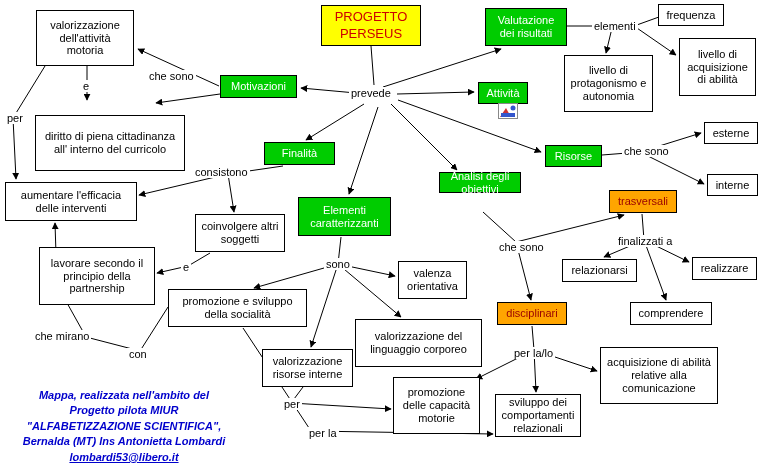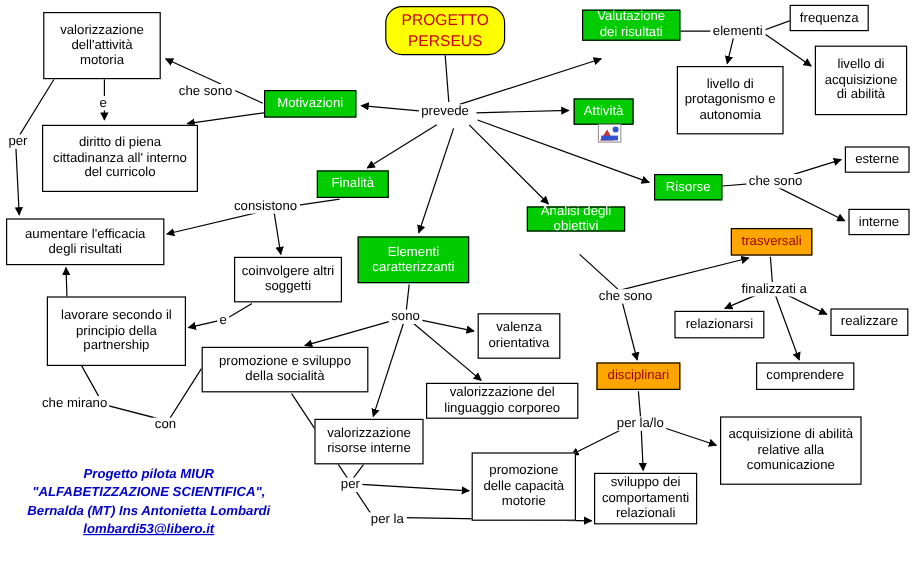--- a/index.html
+++ b/index.html
@@ -12,21 +12,21 @@
   }
   #edges { position: absolute; left: 0; top: 0; z-index: 1; }
   #edges line, #edges polyline { stroke: #000; stroke-width: 1; fill: none; }
   .node {
     position: absolute; z-index: 2;
     border: 1px solid #000; background: #fff;
     display: flex; align-items: center; justify-content: center;
     text-align: center; line-height: 1.16; padding: 1px 3px;
   }
   .node.green  { background: #00cc00; color: #ffffff; }
-  .node.yellow { background: #ffff00; color: #cc0000; font-size: 13px; line-height: 1.25; border-radius: 14px; }
+  .node.yellow { background: #ffff00; color: #cc0000; font-size: 13px; line-height: 1.25; }
   .node.orange { background: #ffa500; color: #990000; }
   .edge-label {
     position: absolute; z-index: 3; background: #ffffff;
     padding: 0 2px; white-space: nowrap;
   }
   .credits {
     position: absolute; z-index: 2; left: 8px; top: 388px; width: 232px;
     text-align: center; color: #0000cc; font-style: italic; font-weight: bold;
     line-height: 1.4;
   }
@@ -83,44 +83,44 @@
   <line x1="228" y1="174" x2="139" y2="195" marker-end="url(#arw)"></line>
   <line x1="228" y1="174" x2="234" y2="212" marker-end="url(#arw)"></line>
   <polyline points="210,253 188,266 157,273" marker-end="url(#arw)"></polyline>
   <polyline points="168,307 140,351 86,337 57,285 55,223" marker-end="url(#arw)"></polyline>
   <polyline points="303,387 291,403 391,409" marker-end="url(#arw)"></polyline>
   <polyline points="243,328 311,431 493,434" marker-end="url(#arw)"></polyline>
 </svg>
 
 <div class="node yellow" style="left:321px;top:5px;width:100px;height:41px">PROGETTO PERSEUS</div>
 <div class="node" style="left:36px;top:10px;width:98px;height:56px">valorizzazione dell'attività motoria</div>
-<div class="node green" style="left:485px;top:8px;width:82px;height:26px">Valutazione dei risultati</div>
+<div class="node green" style="left:485px;top:8px;width:82px;height:38px">Valutazione dei risultati</div>
 <div class="node" style="left:658px;top:4px;width:66px;height:22px">frequenza</div>
 <div class="node" style="left:679px;top:38px;width:77px;height:58px">livello di acquisizione di abilità</div>
 <div class="node" style="left:564px;top:55px;width:89px;height:57px">livello di protagonismo e autonomia</div>
 <div class="node green" style="left:220px;top:75px;width:77px;height:23px">Motivazioni</div>
 <div class="node green" style="left:478px;top:82px;width:50px;height:22px">Attività</div>
-<div class="node" style="left:35px;top:104px;width:130px;height:56px">diritto di piena cittadinanza all' interno del curricolo</div>
+<div class="node" style="left:35px;top:115px;width:150px;height:56px">diritto di piena cittadinanza all' interno del curricolo</div>
 <div class="node" style="left:704px;top:122px;width:54px;height:22px">esterne</div>
 <div class="node green" style="left:545px;top:145px;width:57px;height:22px">Risorse</div>
 <div class="node" style="left:707px;top:174px;width:51px;height:22px">interne</div>
-<div class="node green" style="left:264px;top:142px;width:60px;height:23px">Finalità</div>
-<div class="node" style="left:5px;top:182px;width:132px;height:39px">aumentare l'efficacia degli risultati</div>
+<div class="node green" style="left:264px;top:142px;width:71px;height:23px">Finalità</div>
+<div class="node" style="left:5px;top:182px;width:132px;height:39px">aumentare l'efficacia delle interventi</div>
 <div class="node green" style="left:439px;top:172px;width:82px;height:21px">Analisi degli obiettivi</div>
 <div class="node orange" style="left:609px;top:190px;width:68px;height:23px">trasversali</div>
 <div class="node green" style="left:298px;top:197px;width:93px;height:39px">Elementi caratterizzanti</div>
 <div class="node" style="left:195px;top:214px;width:90px;height:38px">coinvolgere altri soggetti</div>
 <div class="node" style="left:39px;top:247px;width:116px;height:58px">lavorare secondo il principio della partnership</div>
 <div class="node" style="left:398px;top:261px;width:69px;height:38px">valenza orientativa</div>
 <div class="node" style="left:562px;top:259px;width:75px;height:23px">relazionarsi</div>
 <div class="node" style="left:692px;top:257px;width:65px;height:23px">realizzare</div>
 <div class="node" style="left:168px;top:289px;width:139px;height:38px">promozione e sviluppo della socialità</div>
 <div class="node" style="left:630px;top:302px;width:82px;height:23px">comprendere</div>
 <div class="node orange" style="left:497px;top:302px;width:70px;height:23px">disciplinari</div>
-<div class="node" style="left:355px;top:319px;width:127px;height:30px">valorizzazione del linguaggio corporeo</div>
+<div class="node" style="left:355px;top:319px;width:127px;height:48px">valorizzazione del linguaggio corporeo</div>
 <div class="node" style="left:262px;top:349px;width:91px;height:38px">valorizzazione risorse interne</div>
 <div class="node" style="left:600px;top:347px;width:118px;height:57px">acquisizione di abilità relative alla comunicazione</div>
 <div class="node" style="left:393px;top:377px;width:87px;height:57px">promozione delle capacità motorie</div>
 <div class="node" style="left:495px;top:394px;width:86px;height:43px">sviluppo dei comportamenti relazionali</div>
 
 <div class="clipart" style="left:498px;top:103px">
   <svg width="20" height="16" viewBox="0 0 20 16">
     <rect x="0.5" y="0.5" width="19" height="15" fill="#ffffff" stroke="#888888"></rect>
     <polygon points="2,14 8,5 13,14" fill="#cc3333"></polygon>
     <rect x="3" y="10" width="14" height="4" fill="#3355cc"></rect>
@@ -139,17 +139,18 @@
 <span class="edge-label" style="left:616px;top:235px">finalizzati a</span>
 <span class="edge-label" style="left:181px;top:261px">e</span>
 <span class="edge-label" style="left:324px;top:258px">sono</span>
 <span class="edge-label" style="left:33px;top:330px">che mirano</span>
 <span class="edge-label" style="left:127px;top:348px">con</span>
 <span class="edge-label" style="left:512px;top:347px">per la/lo</span>
 <span class="edge-label" style="left:282px;top:398px">per</span>
 <span class="edge-label" style="left:307px;top:427px">per la</span>
 
 <div class="credits">
+  <div>Mappa, realizzata nell'ambito del</div>
   <div>Progetto pilota MIUR</div>
   <div>"ALFABETIZZAZIONE SCIENTIFICA",</div>
   <div>Bernalda (MT)  Ins Antonietta Lombardi</div>
   <div><a href="#">lombardi53@libero.it</a></div>
 </div>
 
 </body></html>

